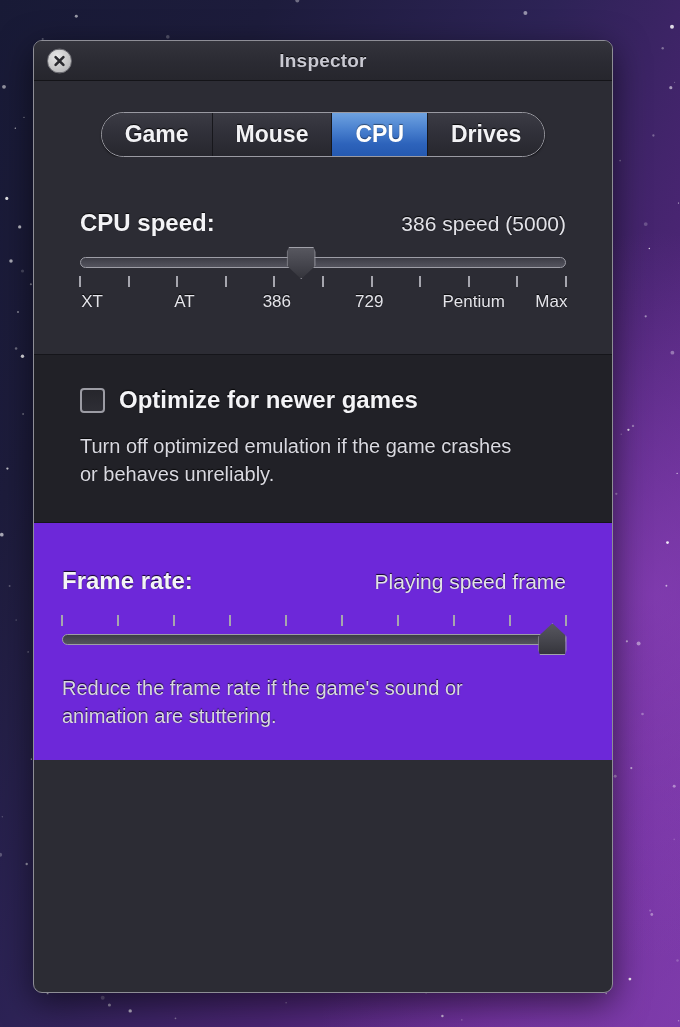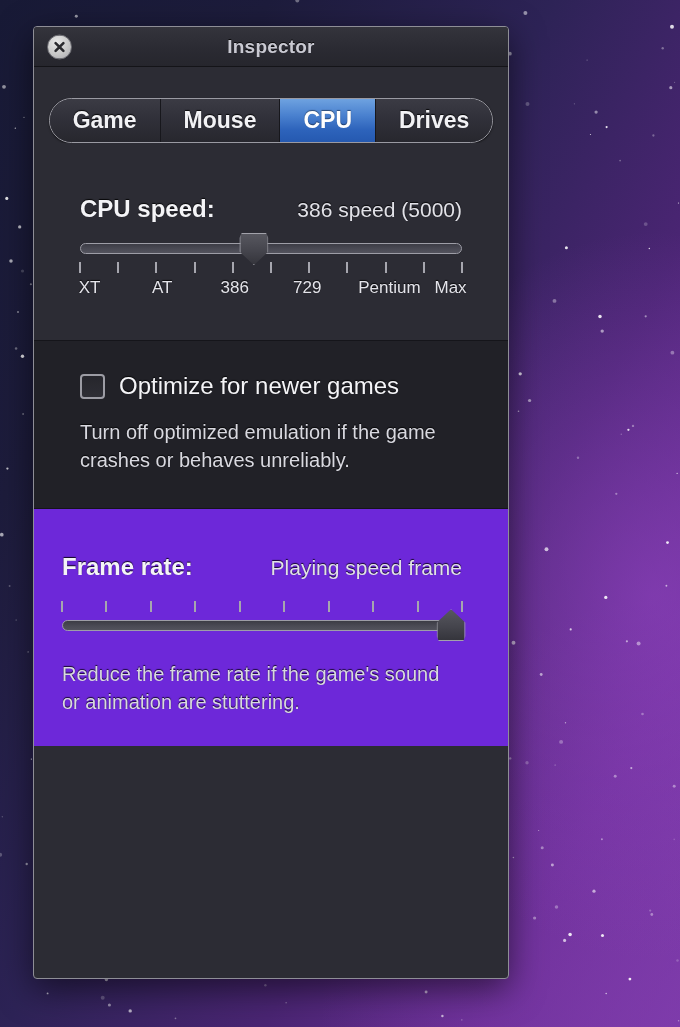--- a/index.html
+++ b/index.html
@@ -22,24 +22,24 @@
       linear-gradient(118deg, #181a36 0%, #1d1c3c 22%, #2d2356 45%, #4a2573 66%, #6b2f96 84%, #7b3aa5 100%);
     overflow: hidden;
   }
 
   #stars { position: absolute; inset: 0; pointer-events: none; }
 
   
   #window {
     position: absolute;
     left: 33px;
-    top: 26px;
-    width: 476px;
+    top: 40px;
+    width: 580px;
     height: 953px;
-    border-radius: 4px;
+    border-radius: 9px;
     border: 1px solid #8e8e96;
     background: #2c2c34;
     box-shadow: 0 10px 34px rgba(0,0,0,0.55);
     overflow: hidden;
     display: flex;
     flex-direction: column;
   }
 
   
   #titlebar {
@@ -218,21 +218,21 @@
   .checkbox {
     width: 25px; height: 25px;
     flex: 0 0 25px;
     border-radius: 4px;
     border: 2px solid #9c9ca4;
     background: linear-gradient(to bottom, #26262c 0%, #2e2e35 100%);
     cursor: pointer;
   }
   .check-label {
     font-size: 24px;
-    font-weight: normal;
+    font-weight: bold;
     color: #f4f4f7;
     text-shadow: 0 -1px 1px rgba(0,0,0,0.85);
   }
   .desc {
     font-size: 20px;
     line-height: 1.38;
     color: #d9d9e0;
     text-shadow: 0 -1px 1px rgba(0,0,0,0.8);
     max-width: 440px;
   }

